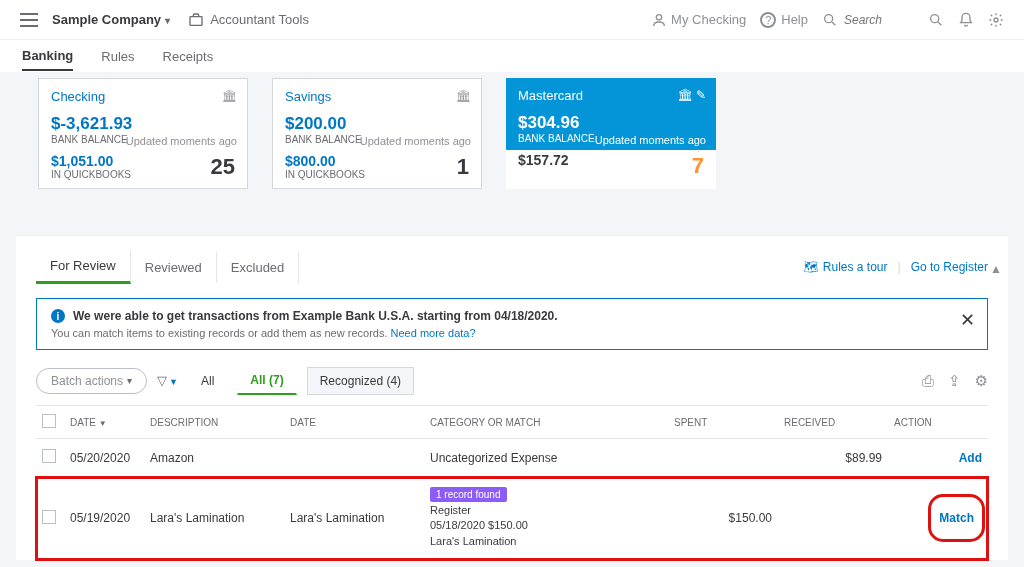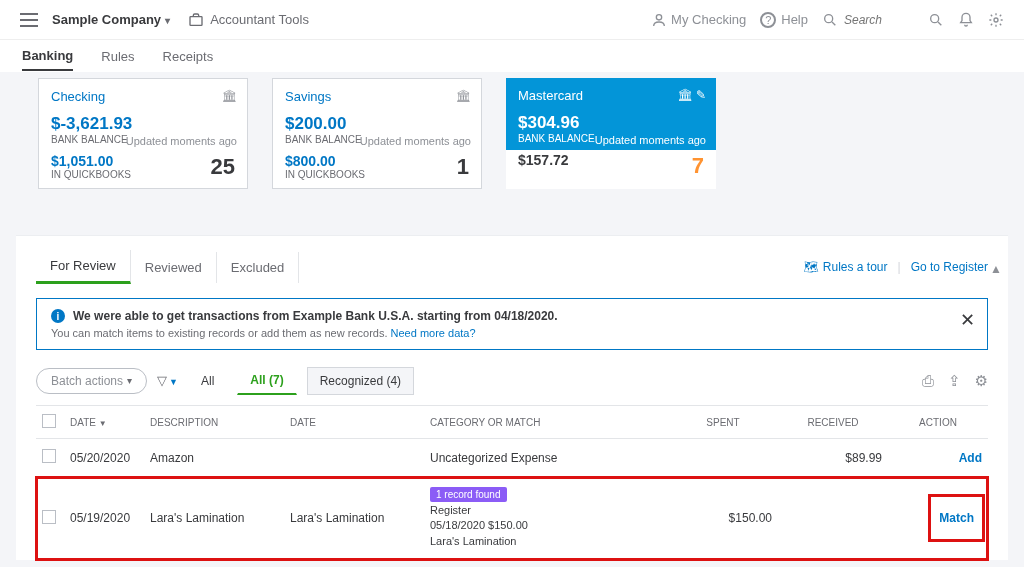--- a/index.html
+++ b/index.html
@@ -53,27 +53,27 @@
 .batch-btn { border: 1px solid #babec5; border-radius: 16px; padding: 5px 14px; font-size: 12px; color: #8d9096; cursor: pointer; display: flex; align-items: center; }
 .funnel { color: #6b6c72; font-size: 13px; cursor: pointer; }
 .funnel .tri { color: #0077c5; font-size: 9px; margin-left: 2px; }
 .filter-tab { font-size: 12px; padding: 6px 12px; color: #393a3d; cursor: pointer; border: 1px solid transparent; }
 .filter-tab.all { color: #393a3d; }
 .filter-tab.active { color: #2ca01c; border-bottom: 2px solid #2ca01c; font-weight: bold; }
 .filter-tab.recog { border: 1px solid #d4d7dc; background: #f4f5f8; }
 .filters .right-icons { margin-left: auto; display: flex; gap: 14px; color: #8d9096; font-size: 15px; }
 table { width: calc(100% - 40px); margin: 0 20px; border-collapse: collapse; }
 thead th { text-align: left; font-size: 10px; font-weight: normal; color: #6b6c72; padding: 8px 6px; border-top: 1px solid #e3e5e8; border-bottom: 1px solid #e3e5e8; }
-thead th.right { text-align: center; }
+thead th.right { text-align: left; }
 tbody td { font-size: 12px; color: #393a3d; padding: 10px 6px; border-bottom: 1px solid #eceef1; vertical-align: middle; }
 tbody td.right { text-align: right; }
 .cb { width: 14px; height: 14px; border: 1px solid #babec5; display: inline-block; cursor: pointer; }
 .action-link { color: #0077c5; font-weight: bold; cursor: pointer; }
 .highlight-row { outline: 3px solid #d11; outline-offset: -2px; }
-.highlight-action { outline: 3px solid #d11; padding: 14px 8px; display: inline-block; }
+.highlight-action { outline: 3px solid #d11; padding: 14px 8px; display: inline-block; border-radius: 12px; }
 .badge { background: #8b5cf6; color: #fff; font-size: 10px; padding: 2px 6px; border-radius: 2px; }
 .match-lines { font-size: 11px; line-height: 1.4; margin-top: 2px; }
 .icon-svg { width: 16px; height: 16px; }
 </style>
 </head>
 <body>
 
 <div class="topbar">
   <div class="hamburger">
       <span></span>

